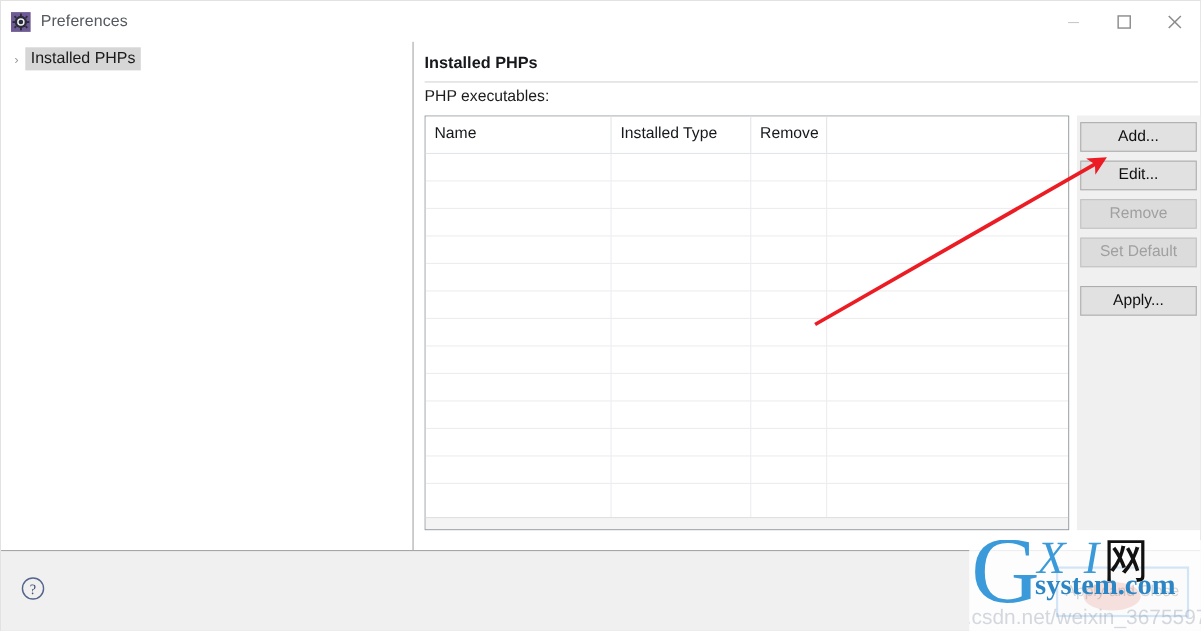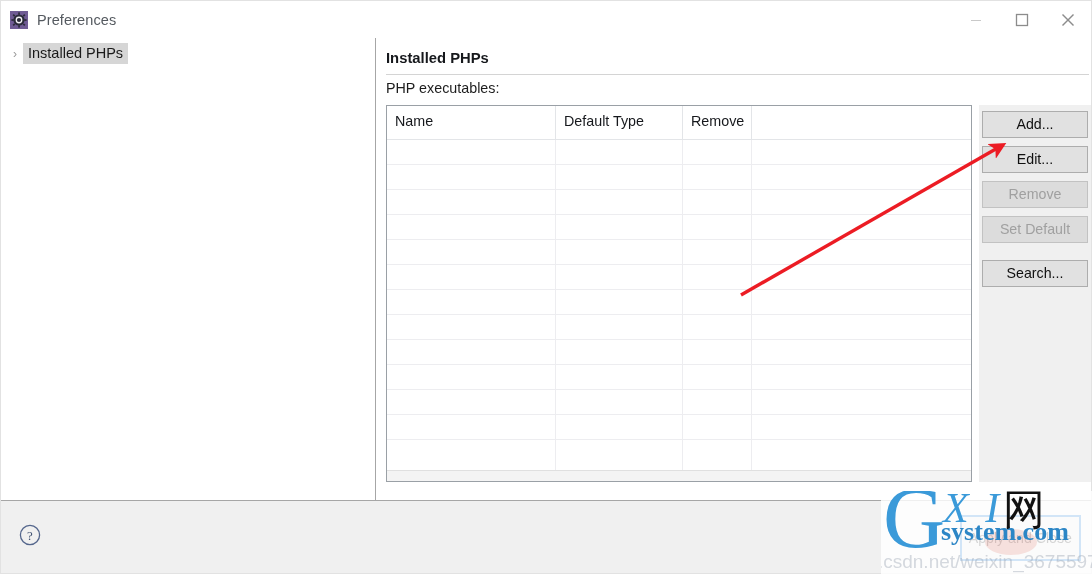--- a/index.html
+++ b/index.html
@@ -427,21 +427,21 @@
 
     <div class="content">
       <div class="content-title">Installed PHPs</div>
       <div class="content-sublabel">PHP executables:</div>
 
       <div class="table-row-wrap">
 
         <div class="table-outer">
           <div class="table-head">
             <div class="th c0">Name</div>
-            <div class="th c1">Default Type</div>
+            <div class="th c1">Installed Type</div>
             <div class="th c2">Remove</div>
           </div>
           <div class="table-body">
             <div class="grid-rows">
               <div class="grid-row"></div>
               <div class="grid-row"></div>
               <div class="grid-row"></div>
               <div class="grid-row"></div>
               <div class="grid-row"></div>
               <div class="grid-row"></div>
@@ -460,21 +460,21 @@
             </div>
           </div>
           <div class="hscroll"></div>
         </div>
 
         <div class="btn-col">
           <div class="sbtn">Add...</div>
           <div class="sbtn">Edit...</div>
           <div class="sbtn disabled">Remove</div>
           <div class="sbtn disabled">Set Default</div>
-          <div class="sbtn gap-before">Search...</div>
+          <div class="sbtn gap-before">Apply...</div>
         </div>
 
       </div>
     </div>
   </div>
 
   <div class="footer">
     <div class="help-icon">
       <svg width="22" height="22" viewBox="0 0 22 22">
         <circle cx="11" cy="11" r="9.6" fill="none" stroke="#54668c" stroke-width="1.3"></circle>

